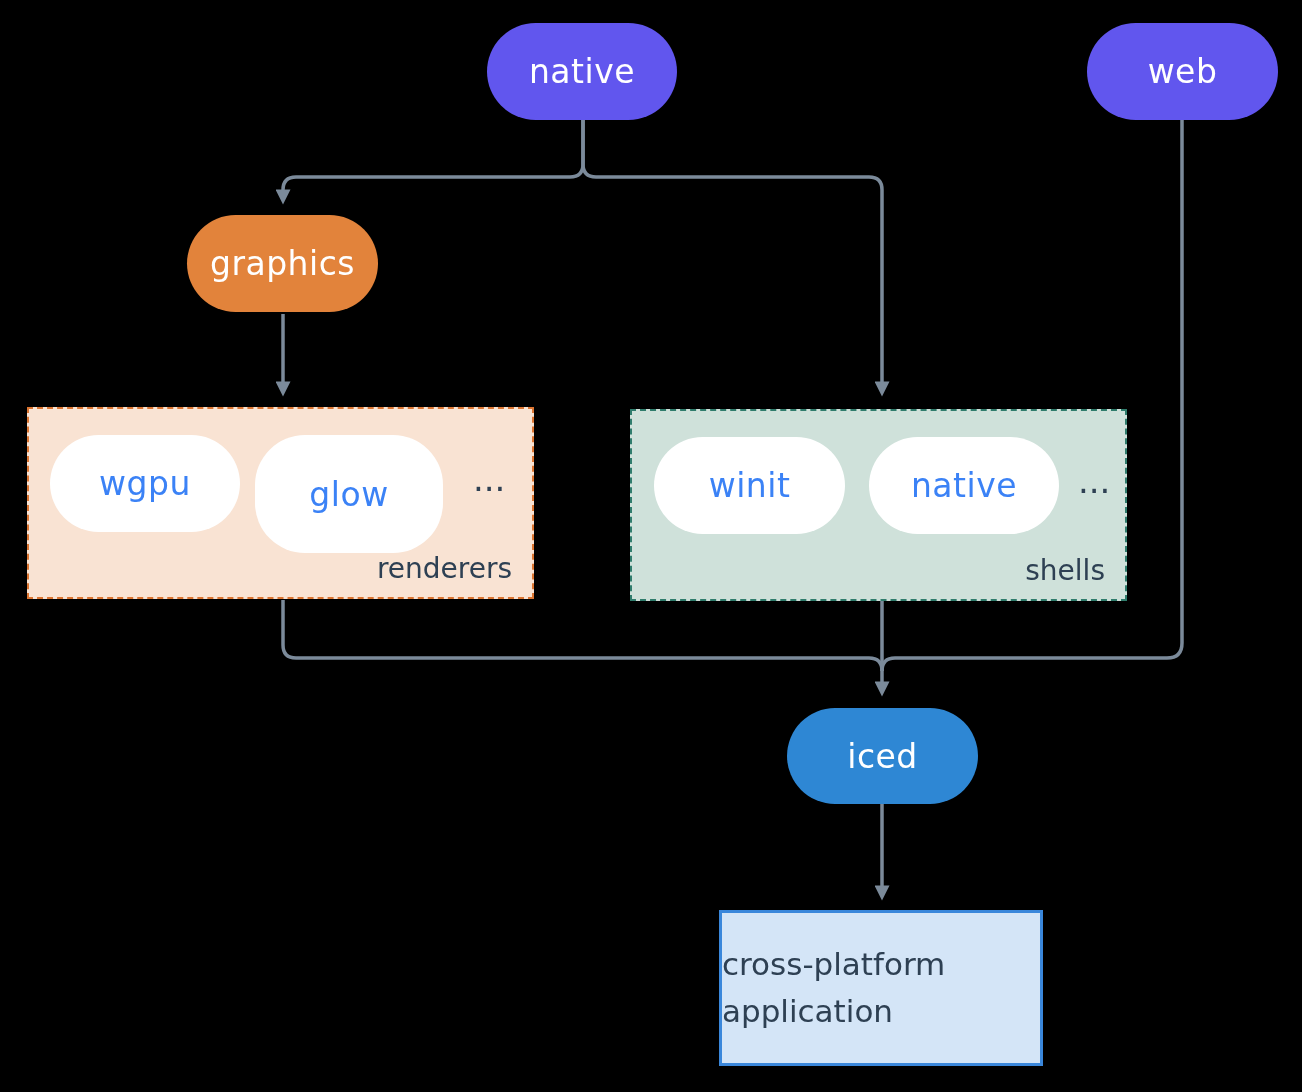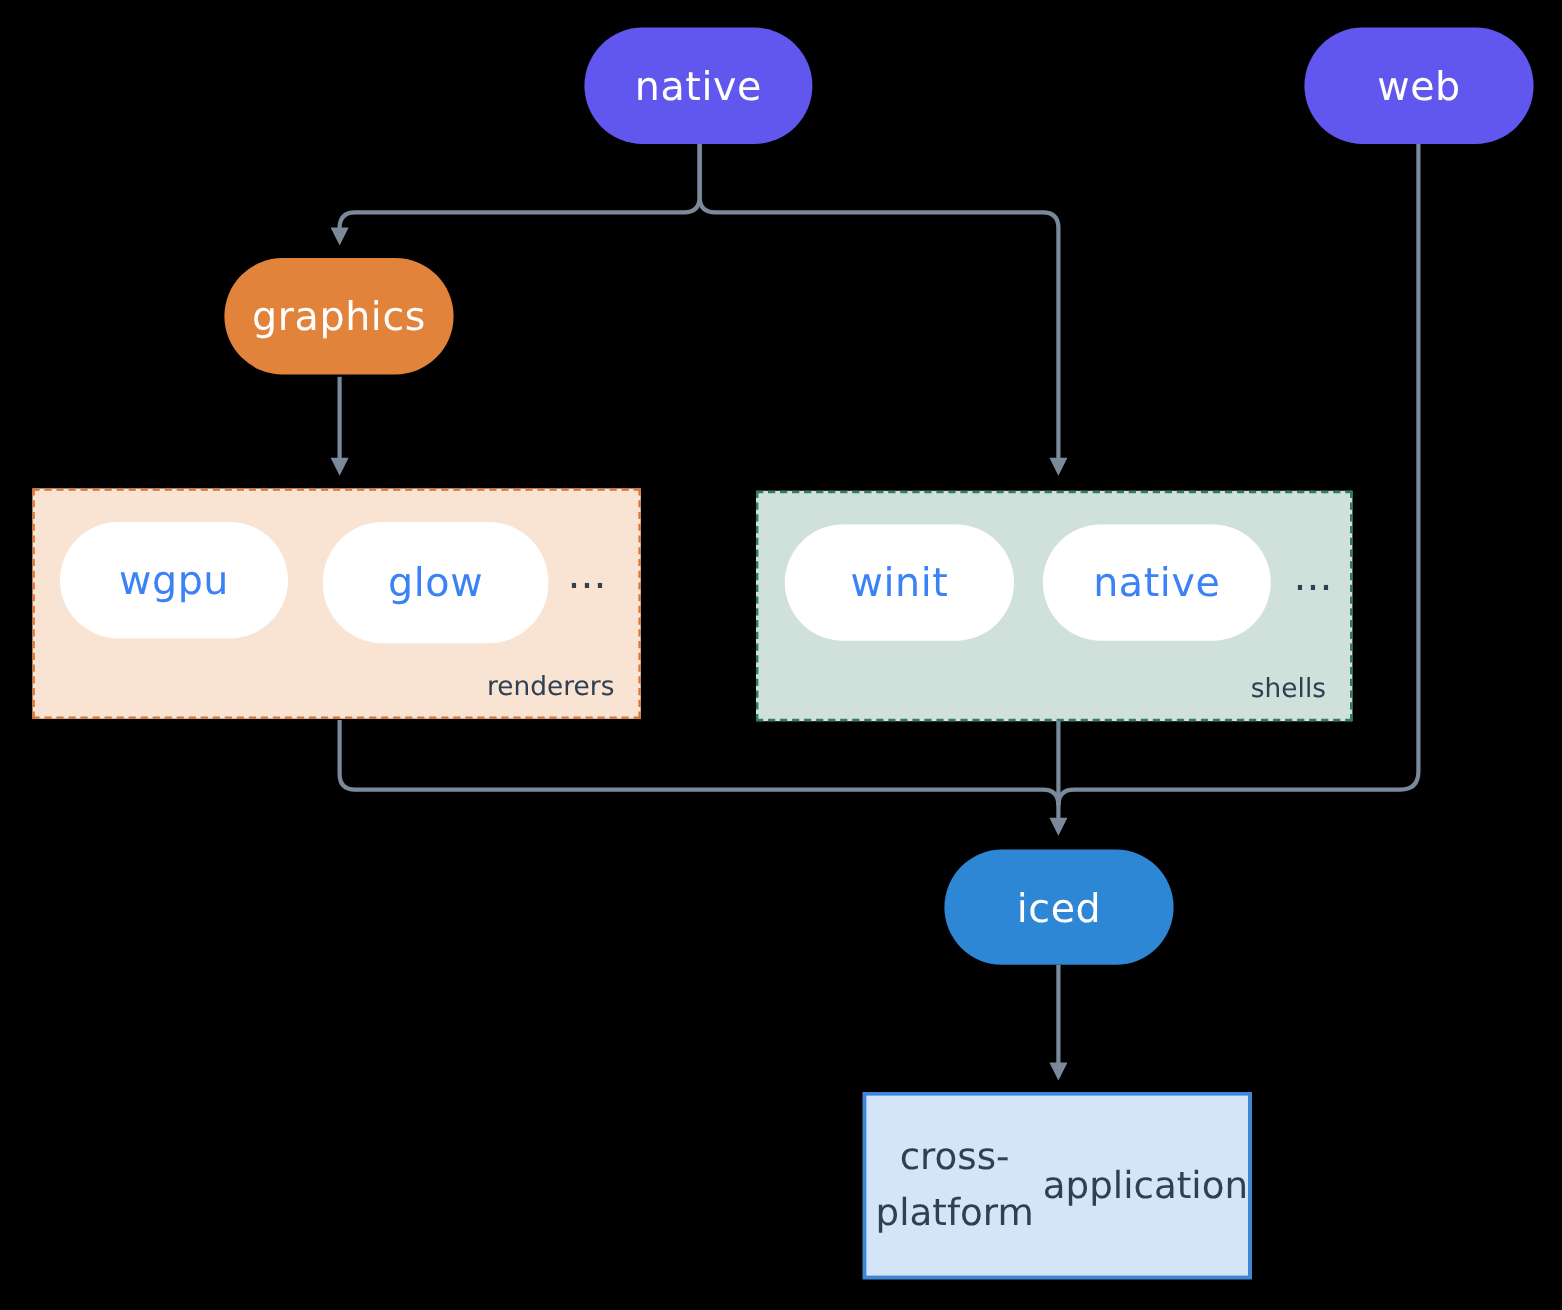--- a/index.html
+++ b/index.html
@@ -57,50 +57,50 @@
   }
   .group.shells {
     left: 630px; top: 409px;
     width: 497px; height: 192px;
     background: #cfe1da;
     border: 2px dashed #2f7c6c;
   }
   .group .group-label {
     position: absolute;
     right: 20px; bottom: 12px;
-    font-size: 22px;
+    font-size: 28px;
     color: #2e4053;
     text-align: right;
   }
   .ellipsis {
     position: absolute;
     top: 50px;
     font-size: 34px;
     color: #2e4053;
   }
   #node-native   { left: 487px; top: 23px;  width: 190px; height: 97px; }
   #node-web      { left: 1087px; top: 23px; width: 191px; height: 97px; }
   #node-graphics { left: 187px; top: 215px; width: 191px; height: 97px; }
   #node-iced     { left: 787px; top: 708px; width: 191px; height: 96px; }
   #pill-wgpu   { left: 21px;  top: 26px; width: 190px; height: 97px; }
-  #pill-glow   { left: 240px; top: 26px; width: 188px; height: 101px; }
+  #pill-glow   { left: 226px; top: 26px; width: 188px; height: 118px; }
   #pill-winit  { left: 22px;  top: 26px; width: 191px; height: 97px; }
   #pill-glutin { left: 237px; top: 26px; width: 190px; height: 97px; }
   #ellipsis-renderers { left: 444px; }
   #ellipsis-shells    { left: 446px; }
   .app-box {
     position: absolute;
     left: 719px; top: 910px;
     width: 324px; height: 156px;
     box-sizing: border-box;
     background: #d4e5f7;
     border: 3px solid #3a87db;
     display: flex;
-    flex-direction: row;
-    align-items: center;
+    flex-direction: column;
+    align-items: flex-start;
     justify-content: center;
     color: #2e4053;
     font-size: 31px;
     line-height: 47px;
     text-align: center;
   }
 </style>
 </head>
 <body>
 

